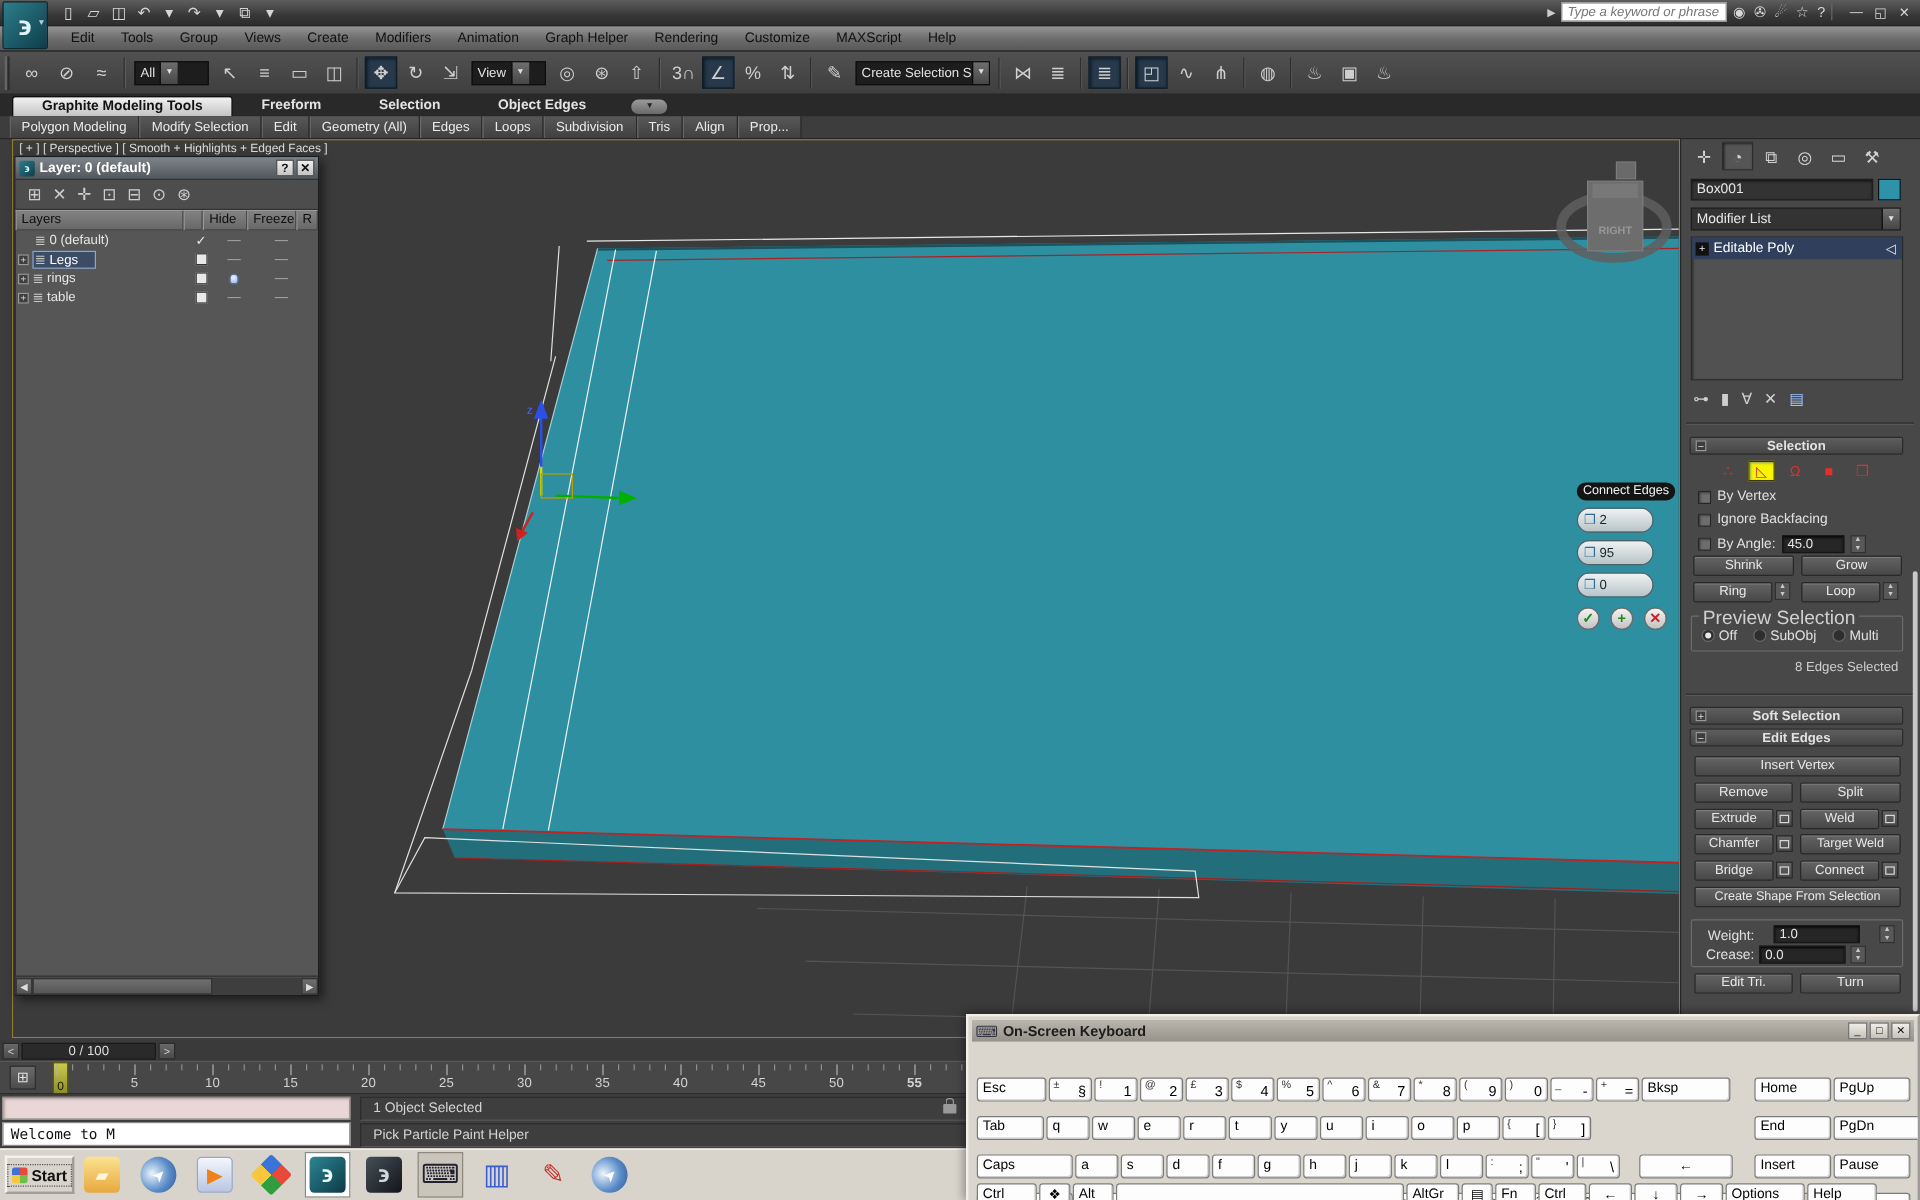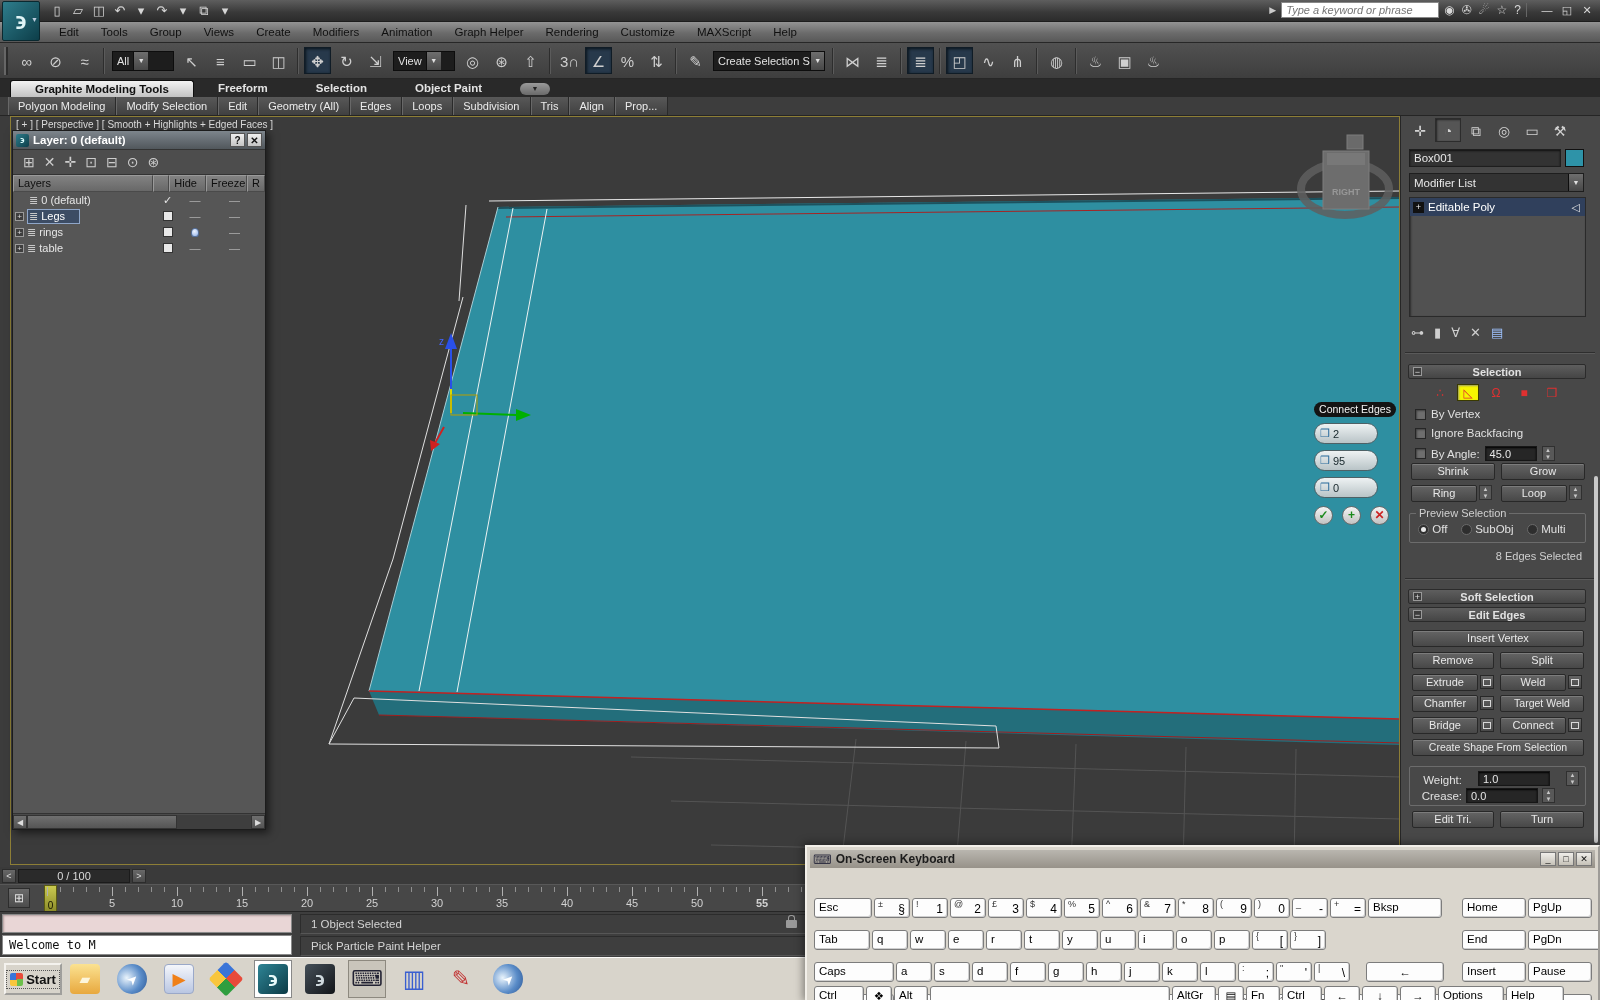--- a/index.html
+++ b/index.html
@@ -12,21 +12,21 @@
     background:linear-gradient(#5e5e5e,#383838 60%,#2c2c2c);border-bottom:1px solid #1d1d1d;}
   .logo{position:absolute;left:2px;top:1px;width:38px;height:40px;z-index:30;
     background:linear-gradient(135deg,#2e7d8c,#0d3e49);border:1px solid #0a2930;border-radius:2px;
     color:#dff4f6;font-size:23px;font-weight:bold;text-align:center;line-height:38px;}
   .logo .lg-dd{position:absolute;right:1px;bottom:1px;font-size:7px;color:#bcd;}
   .qat{position:absolute;left:48px;top:2px;display:flex;gap:3px;align-items:center;}
   .qat .qi{min-width:18px;height:17px;line-height:17px;text-align:center;color:#d6d6d6;font-size:13px;}
   .win-title{position:absolute;left:0;right:0;top:3px;text-align:center;font-size:12px;font-weight:bold;color:#dcdcdc;}
   .infocenter{position:absolute;right:6px;top:2px;display:flex;align-items:center;gap:5px;}
   .ic-arrow{color:#ccc;font-size:9px;}
-  .ic-input{width:158px;height:16px;border:1px solid #888;background:#fff;color:#555;
+  .ic-input{width:138px;height:16px;border:1px solid #888;background:#fff;color:#555;
     font-style:italic;font-size:11px;padding:0 4px;font-family:"Liberation Sans",sans-serif;}
   .ic-icons{display:flex;gap:7px;align-items:center;color:#d8d8d8;font-size:12px;}
   .ic-sep{width:1px;height:14px;background:#666;}
   .win-btns{display:flex;gap:6px;margin-left:8px;color:#d8d8d8;font-size:11px;}
   .win-btns span{width:14px;text-align:center;}
 
   
   .menubar{position:absolute;left:0;top:22px;width:1600px;height:20px;
     background:linear-gradient(#939393,#6b6b6b 55%,#585858);display:flex;align-items:center;padding-left:48px;}
   .mi{padding:0 11px;font-size:11.5px;color:#101010;line-height:20px;}
@@ -129,21 +129,21 @@
   .soi.sel{background:#f6f600;border:1px solid #3a3a00;box-shadow:inset 1px 1px 2px #996;}
   .cklbl{position:absolute;left:14px;display:flex;align-items:center;gap:5px;font-size:11.5px;color:#e0e0e0;}
   .chk{width:11px;height:11px;background:#6e6e6e;border:1px solid #262626;box-shadow:inset 1px 1px 2px #404040;}
   .nf{background:#262626;color:#e6e6e6;font-size:11px;border:1px solid #161616;box-shadow:inset 0 1px 2px #000;padding:1px 4px;height:15px;}
   .spin{width:13px;height:15px;background:#585858;border:1px solid #303030;color:#c8c8c8;font-size:6px;line-height:7px;text-align:center;}
   .btn{position:absolute;height:17px;background:linear-gradient(#646464,#484848);border:1px solid #282828;border-radius:2px;
     color:#e8e8e8;font-size:11px;text-align:center;line-height:15px;box-shadow:inset 0 1px 0 #7c7c7c;}
   .mini{position:absolute;width:14px;height:14px;background:linear-gradient(#646464,#484848);border:1px solid #282828;}
   .mini::after{content:'';display:block;width:6px;height:5px;border:1px solid #d8d8d8;margin:3px auto;}
   .grp{position:absolute;left:8px;width:177px;border:1px solid #6c6c6c;border-radius:2px;}
-  .glab{position:absolute;top:-7px;left:6px;background:#484848;padding:0 3px;font-size:11px;color:#d0d0d0;text-align:right;}
+  .glab{position:absolute;top:-7px;left:6px;background:#484848;padding:0 3px;font-size:16px;color:#d0d0d0;text-align:right;}
   .rad{width:11px;height:11px;border-radius:50%;background:#2e2e2e;border:1px solid #6a6a6a;display:inline-block;vertical-align:-2px;}
   .rad.on::after{content:'';display:block;width:5px;height:5px;border-radius:50%;background:#e8e8e8;margin:2px;}
   .radlbl{font-size:11.5px;color:#e0e0e0;margin-right:10px;}
   .cp-status{position:absolute;right:18px;font-size:11px;color:#cfcfcf;}
   .cp-scroll{position:absolute;left:1594px;top:476px;width:4px;height:367px;background:#c9c9c9;border-radius:2px;z-index:5;}
 
   
   .trackbar{position:absolute;left:0;top:867px;width:1400px;height:17px;background:#3a3a3a;display:flex;align-items:center;gap:2px;padding-left:2px;}
   .t-btn{width:14px;height:14px;background:linear-gradient(#686868,#4a4a4a);border:1px solid #2c2c2c;color:#ddd;font-size:9px;text-align:center;line-height:12px;}
   .t-field{width:112px;height:14px;background:#2a2a2a;border:1px solid #1b1b1b;color:#dcdcdc;font-size:11px;text-align:center;line-height:13px;}
@@ -344,21 +344,21 @@
         <span class="tbi">♨</span>
       </div>
   </div>
 
   <div class="ribbon-tabs">
     <div style="display:flex">
 
     <span class="rtab active">Graphite Modeling Tools</span>
         <span class="rtab">Freeform</span>
         <span class="rtab">Selection</span>
-        <span class="rtab">Object Paint</span>
+        <span class="rtab">Object Edges</span>
       </div>
     <span class="rmin">▼</span>
   </div>
   <div class="ribbon-panels">
 
   <span class="rpanel">Polygon Modeling</span>
       <span class="rpanel">Modify Selection</span>
       <span class="rpanel">Edit</span>
       <span class="rpanel">Geometry (All)</span>
       <span class="rpanel">Edges</span>

